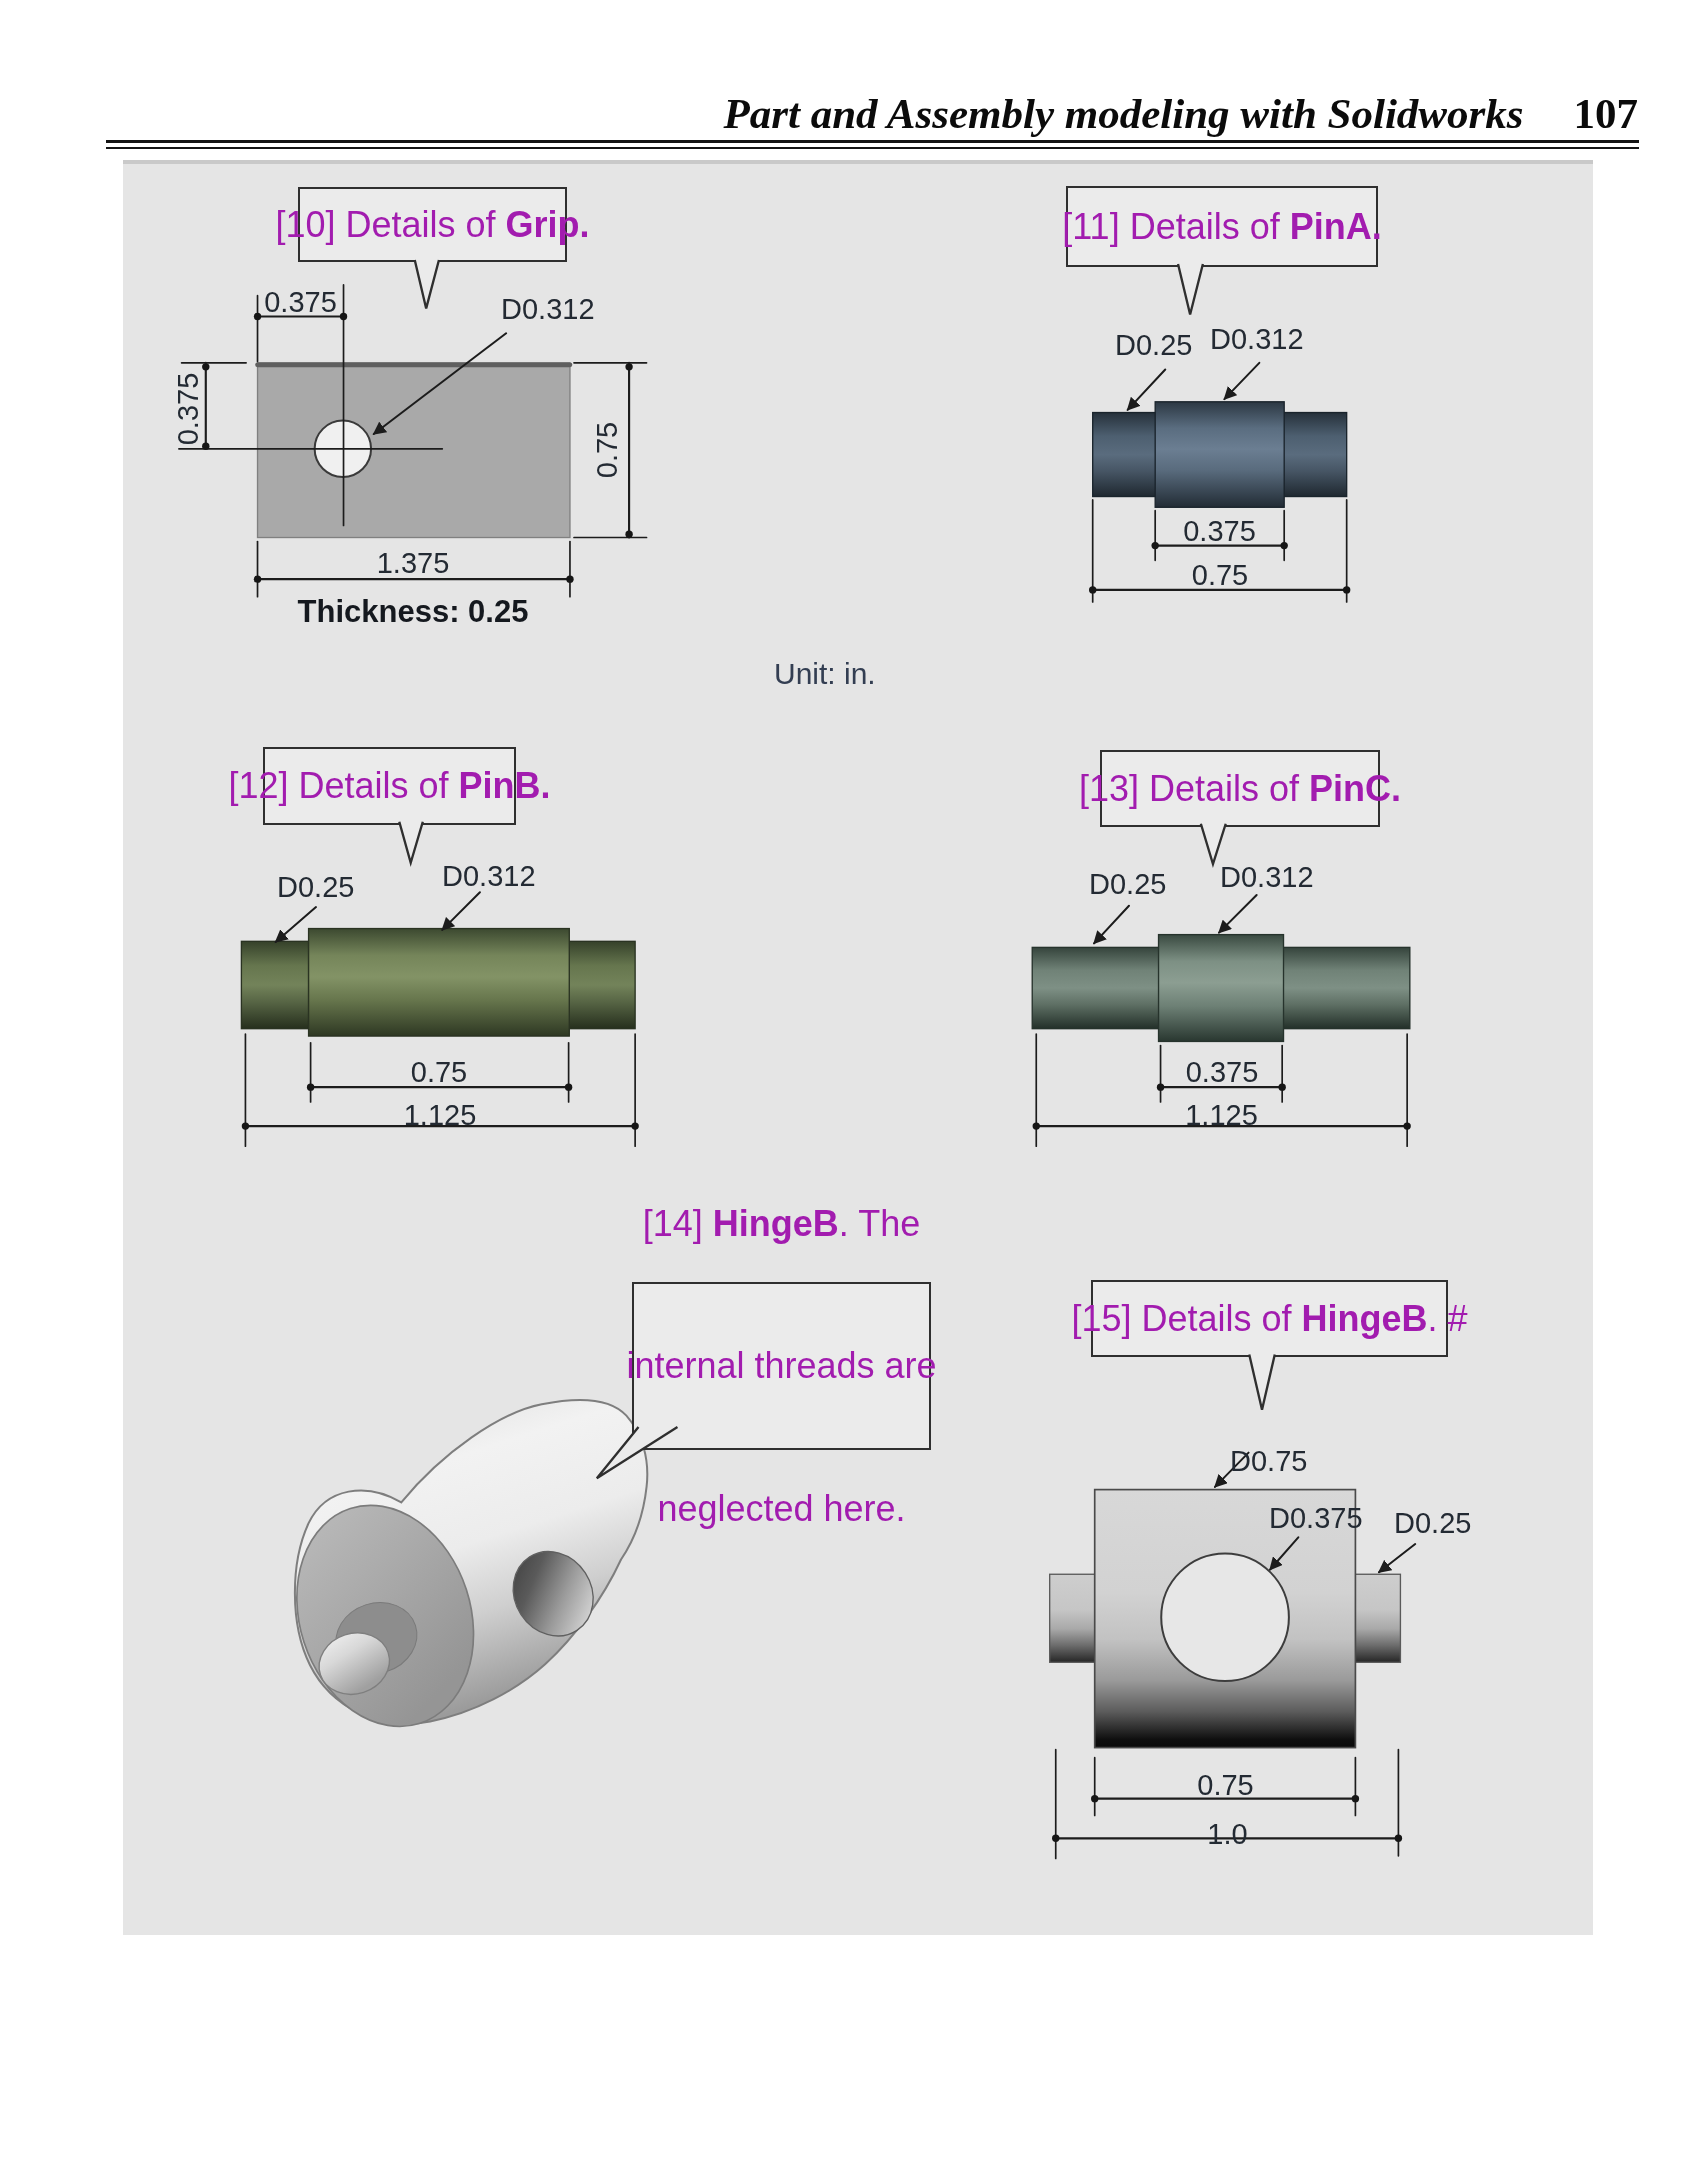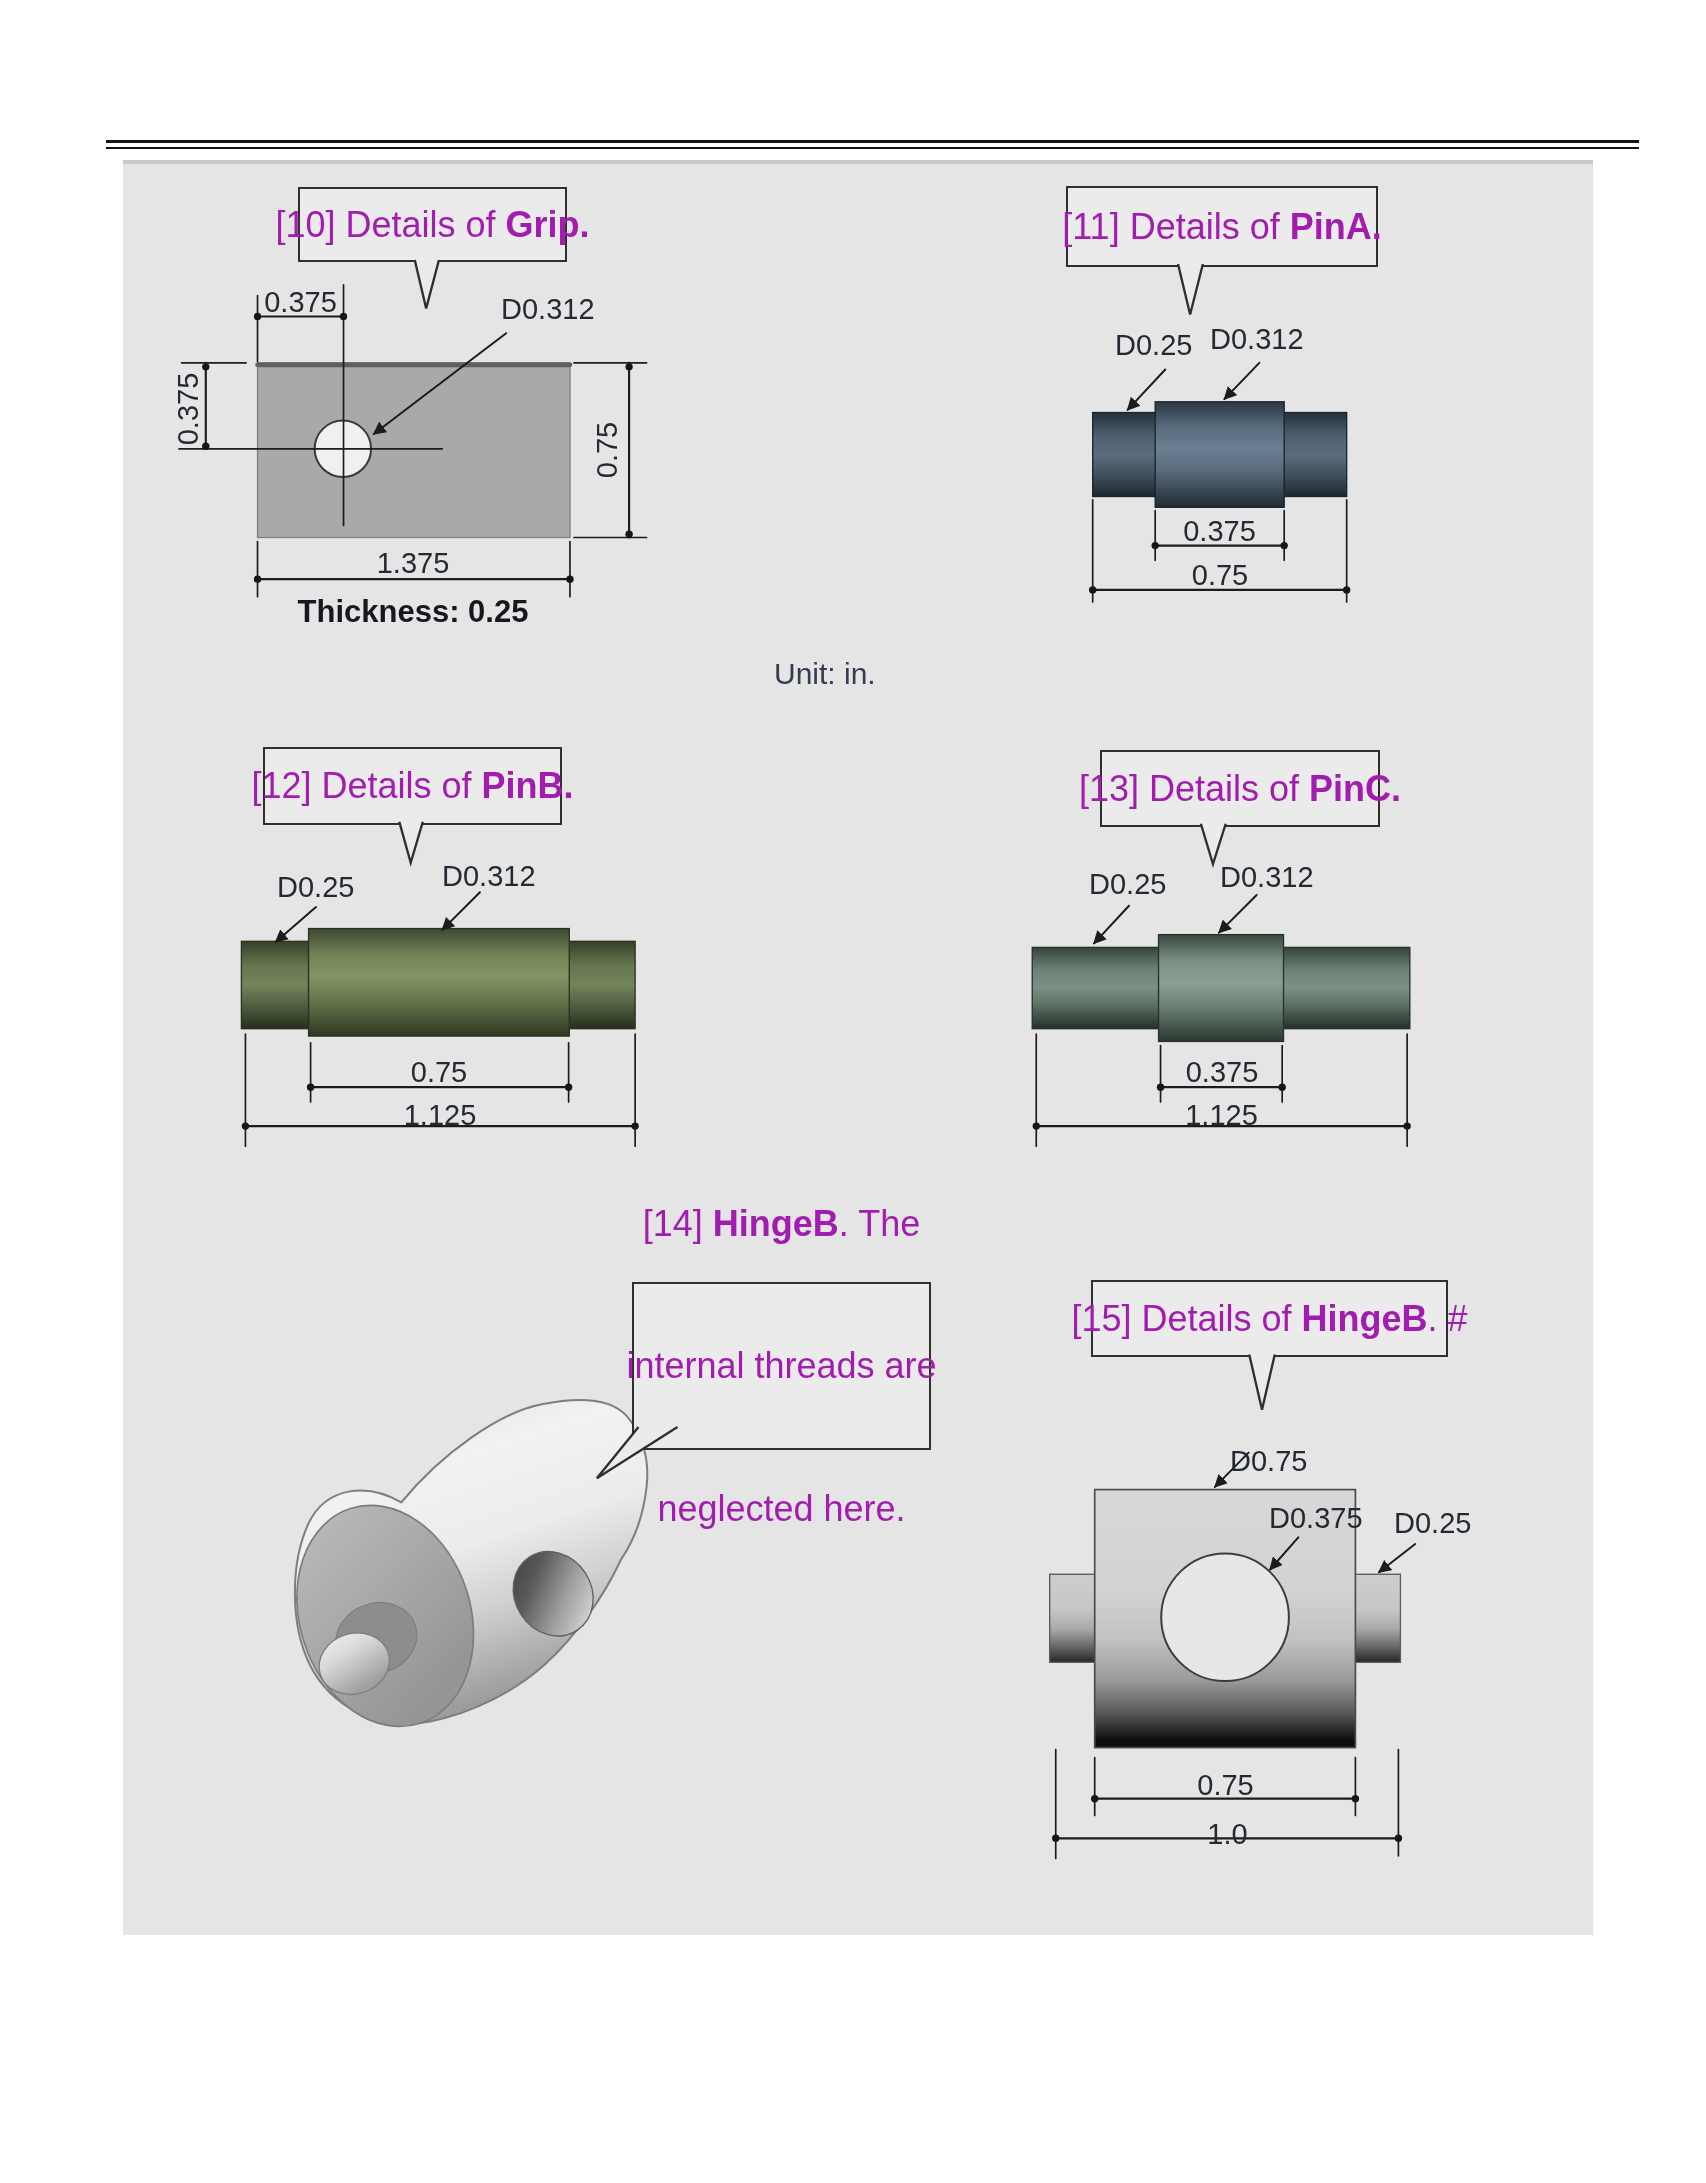--- a/index.html
+++ b/index.html
@@ -24,20 +24,23 @@
   .rot{transform:rotate(-90deg);transform-origin:center center;height:30px;line-height:30px;}
   .bold{font-weight:700;font-size:31px;color:#15191f;}
   .unit{position:absolute;font-size:30px;color:#333e52;z-index:6;white-space:pre;}
   .tails{z-index:7;}
 </style>
 </head>
 <body>
 
 <div class="page">
 
+  <div class="header">
+    <span class="ht">Part and Assembly modeling with Solidworks</span><span class="hp">107</span>
+  </div>
   <div class="rule"></div>
 
   <div class="panel"></div>
 
   <svg class="art" viewBox="0 0 2540 3249">
     <defs>
       <marker id="arr" viewBox="0 0 10 10" refX="9" refY="5" markerWidth="6.5" markerHeight="6.5" orient="auto">
         <path d="M0,0 L10,5 L0,10 z" fill="#1c1c1c"></path>
       </marker>
       <linearGradient id="pinAc" x1="0" y1="0" x2="0" y2="1">
@@ -275,21 +278,21 @@
   </svg>
 
   <div class="callout" style="left:298px;top:187px;width:269px;height:75px;">
     <span>[10] Details of </span><span class="b">Grip</span><span class="b">.</span>
   </div>
 
   <div class="callout" style="left:1066px;top:186px;width:312px;height:81px;">
     <span>[11] Details of </span><span class="b">PinA</span><span class="b">.</span>
   </div>
 
-  <div class="callout" style="left:263px;top:747px;width:299px;height:78px;">
+  <div class="callout" style="left:263px;top:747px;width:253px;height:78px;">
     <span>[12] Details of </span><span class="b">PinB</span><span class="b">.</span>
   </div>
 
   <div class="callout" style="left:1080px;top:750px;width:280px;height:77px;margin-left:20px;">
     <span>[13] Details of </span><span class="b">PinC</span><span class="b">.</span>
   </div>
 
   <div class="callout" style="left:632px;top:1282px;width:299px;height:168px;">
     <div class="lines">
       <div><span>[14] </span><span class="b">HingeB</span><span>. The</span></div>

